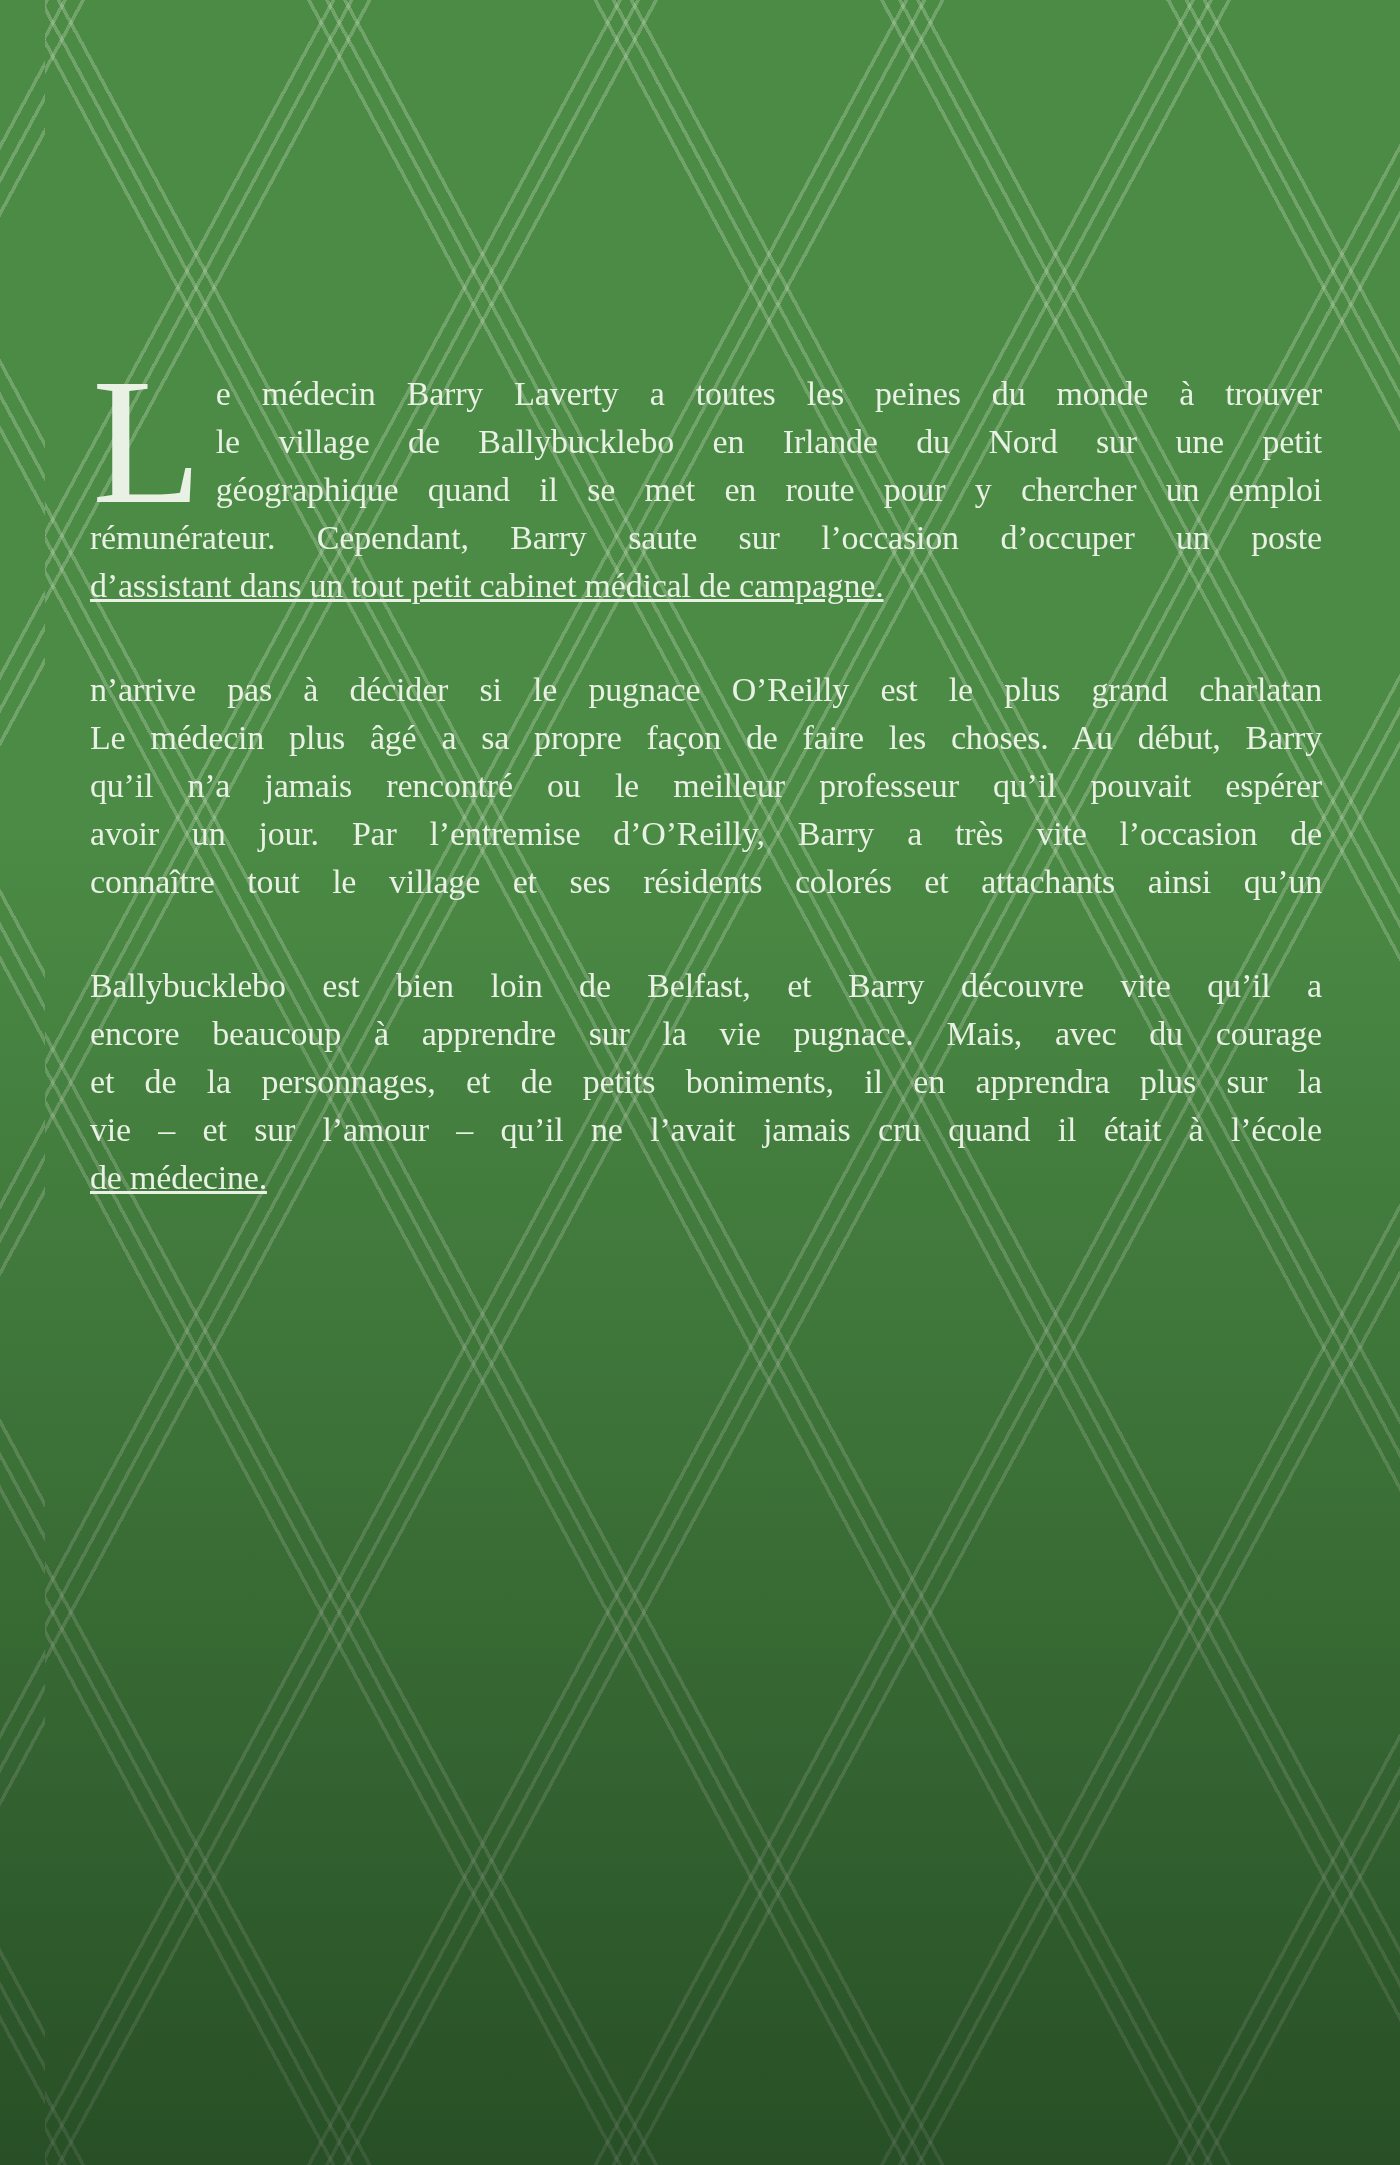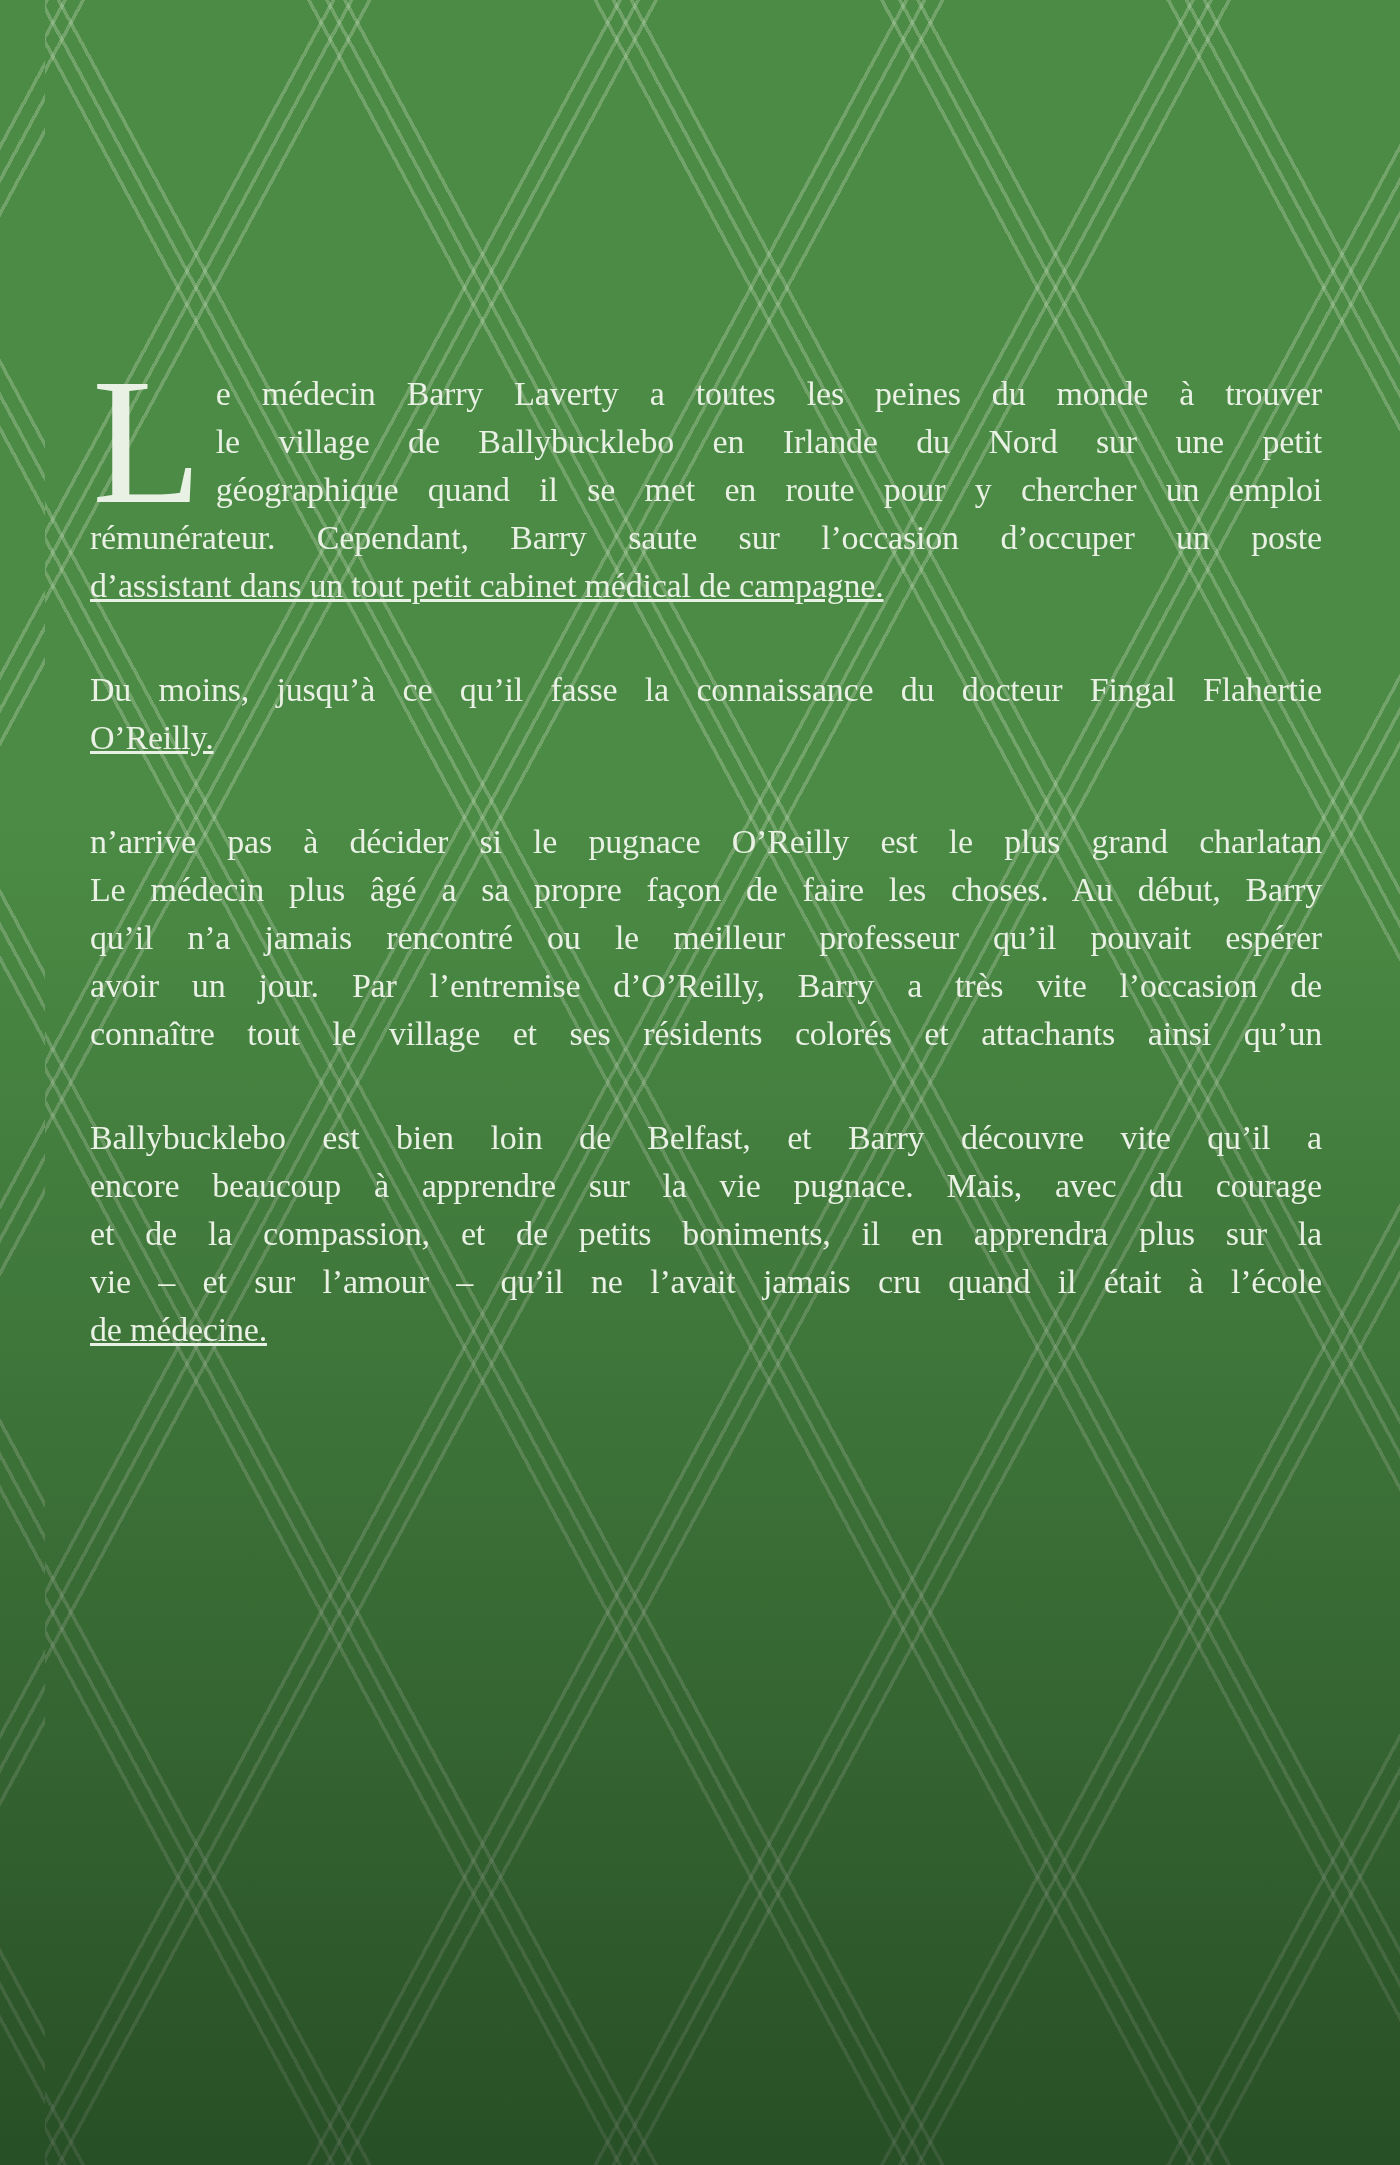--- a/index.html
+++ b/index.html
@@ -96,35 +96,31 @@
 
     <div class="para">
       <span class="dropcap">L</span>
       <span class="line">e médecin Barry Laverty a toutes les peines du monde à trouver</span>
       <span class="line">le village de Ballybucklebo en Irlande du Nord sur une petit</span>
       <span class="line">géographique quand il se met en route pour y chercher un emploi</span>
       <span class="line">rémunérateur. Cependant, Barry saute sur l’occasion d’occuper un poste</span>
       <span class="line last">d’assistant dans un tout petit cabinet médical de campagne.</span>
     </div>
 
-    <div class="para">
-      <span class="line">Du moins, jusqu’à ce qu’il fasse la connaissance du docteur Fingal Flahertie</span>
-      <span class="line last">O’Reilly.</span>
-    </div>
 
     <div class="para">
       <span class="line">n’arrive pas à décider si le pugnace O’Reilly est le plus grand charlatan</span>
       <span class="line">Le médecin plus âgé a sa propre façon de faire les choses. Au début, Barry</span>
       <span class="line">qu’il n’a jamais rencontré ou le meilleur professeur qu’il pouvait espérer</span>
       <span class="line">avoir un jour. Par l’entremise d’O’Reilly, Barry a très vite l’occasion de</span>
       <span class="line">connaître tout le village et ses résidents colorés et attachants ainsi qu’un</span>
     </div>
 
     <div class="para">
       <span class="line">Ballybucklebo est bien loin de Belfast, et Barry découvre vite qu’il a</span>
       <span class="line">encore beaucoup à apprendre sur la vie pugnace. Mais, avec du courage</span>
-      <span class="line">et de la compassion, et de petits boniments, il en apprendra plus sur la</span>
+      <span class="line">et de la personnages, et de petits boniments, il en apprendra plus sur la</span>
       <span class="line">vie – et sur l’amour – qu’il ne l’avait jamais cru quand il était à l’école</span>
       <span class="line last">de médecine.</span>
     </div>
 
   </main>
 </div>
 
 </body></html>

